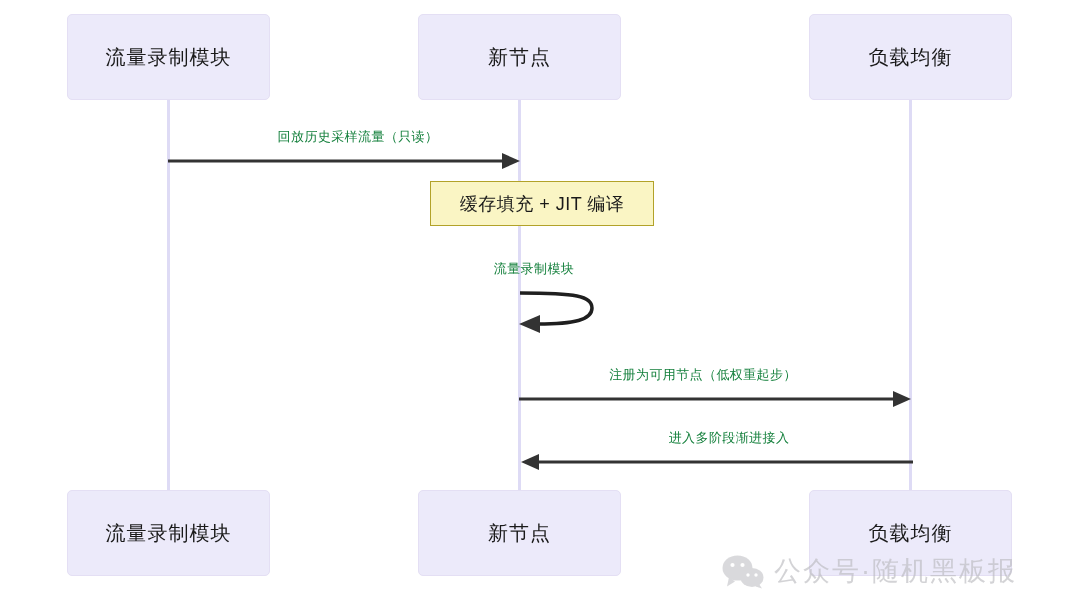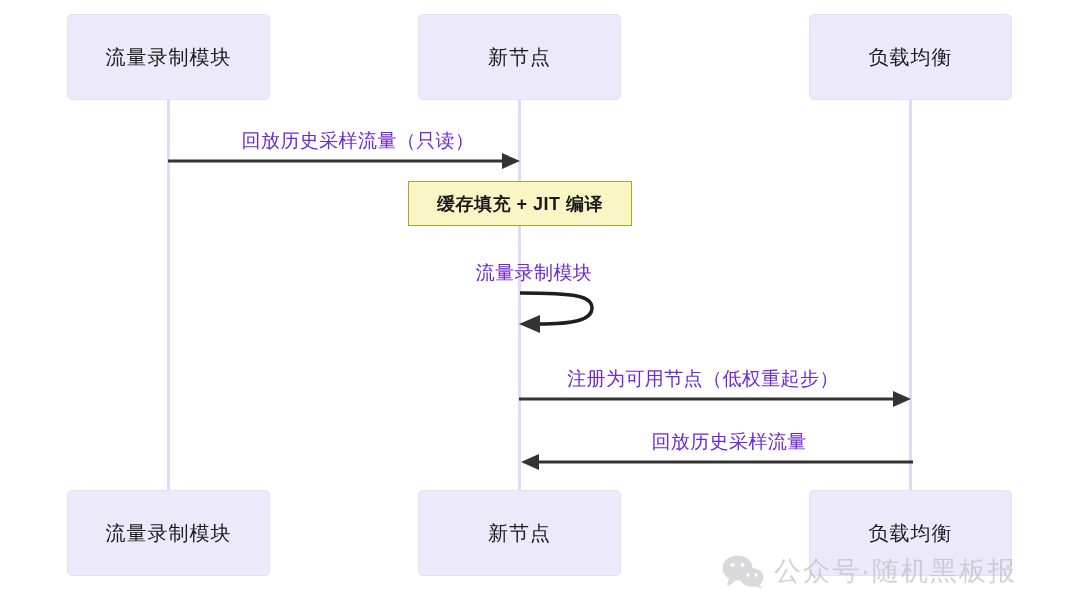--- a/index.html
+++ b/index.html
@@ -43,22 +43,22 @@
     background: #faf5c4;
     border: 1.5px solid #b2a229;
     color: #1a1a1a;
     font-size: 18px;
     letter-spacing: 0.5px;
     z-index: 4;
   }
   .msg-label {
     position: absolute;
     text-align: center;
-    color: #6d28d9;
-    font-size: 19px;
+    color: #15803d;
+    font-size: 13px;
     letter-spacing: 0.4px;
     white-space: nowrap;
     z-index: 4;
     padding-left: 28px;
   }
   .arrow-svg {
     position: absolute;
     z-index: 2;
     overflow: visible;
   }
@@ -113,42 +113,42 @@
   </div>
 
   <div class="msg-label" style="left:168px; top:128px; width:352px;">
     <span>回放历史采样流量（只读）</span>
   </div>
   <svg class="arrow-svg" style="left:168px; top:150px; width:354px; height:22px;" viewBox="0 0 354 22">
     <line class="arrow-line" x1="0" y1="11" x2="342" y2="11"></line>
     <polygon class="arrow-head" points="352,11 334,3 334,19"></polygon>
   </svg>
 
-  <div class="note" style="left:408px; top:181px; width:224px; height:45px;font-weight:bold;">
+  <div class="note" style="left:430px; top:181px; width:224px; height:45px;">
     <span>缓存填充 + JIT 编译</span>
   </div>
 
   <div class="msg-label" style="left:440px; top:260px; width:160px; text-align:center;">
     <span>流量录制模块</span>
   </div>
   <svg class="arrow-svg" style="left:514px; top:286px; width:90px; height:48px;" viewBox="0 0 90 48">
     <path class="loop-path" d="M 6,7 C 62,7 78,10 78,22 C 78,34 60,38 24,38"></path>
     <polygon class="arrow-head" points="5,38 26,29 26,47"></polygon>
   </svg>
 
   <div class="msg-label" style="left:519px; top:366px; width:340px;">
     <span>注册为可用节点（低权重起步）</span>
   </div>
   <svg class="arrow-svg" style="left:519px; top:388px; width:394px; height:22px;" viewBox="0 0 394 22">
     <line class="arrow-line" x1="0" y1="11" x2="382" y2="11"></line>
     <polygon class="arrow-head" points="392,11 374,3 374,19"></polygon>
   </svg>
 
   <div class="msg-label" style="left:519px; top:429px; width:392px;">
-    <span>回放历史采样流量</span>
+    <span>进入多阶段渐进接入</span>
   </div>
   <svg class="arrow-svg" style="left:519px; top:451px; width:394px; height:22px;" viewBox="0 0 394 22">
     <line class="arrow-line" x1="12" y1="11" x2="394" y2="11"></line>
     <polygon class="arrow-head" points="2,11 20,3 20,19"></polygon>
   </svg>
 
   <div class="participant" style="left:67px; top:490px; width:203px; height:86px;">
     <span>流量录制模块</span>
   </div>
   <div class="participant" style="left:418px; top:490px; width:203px; height:86px;">

